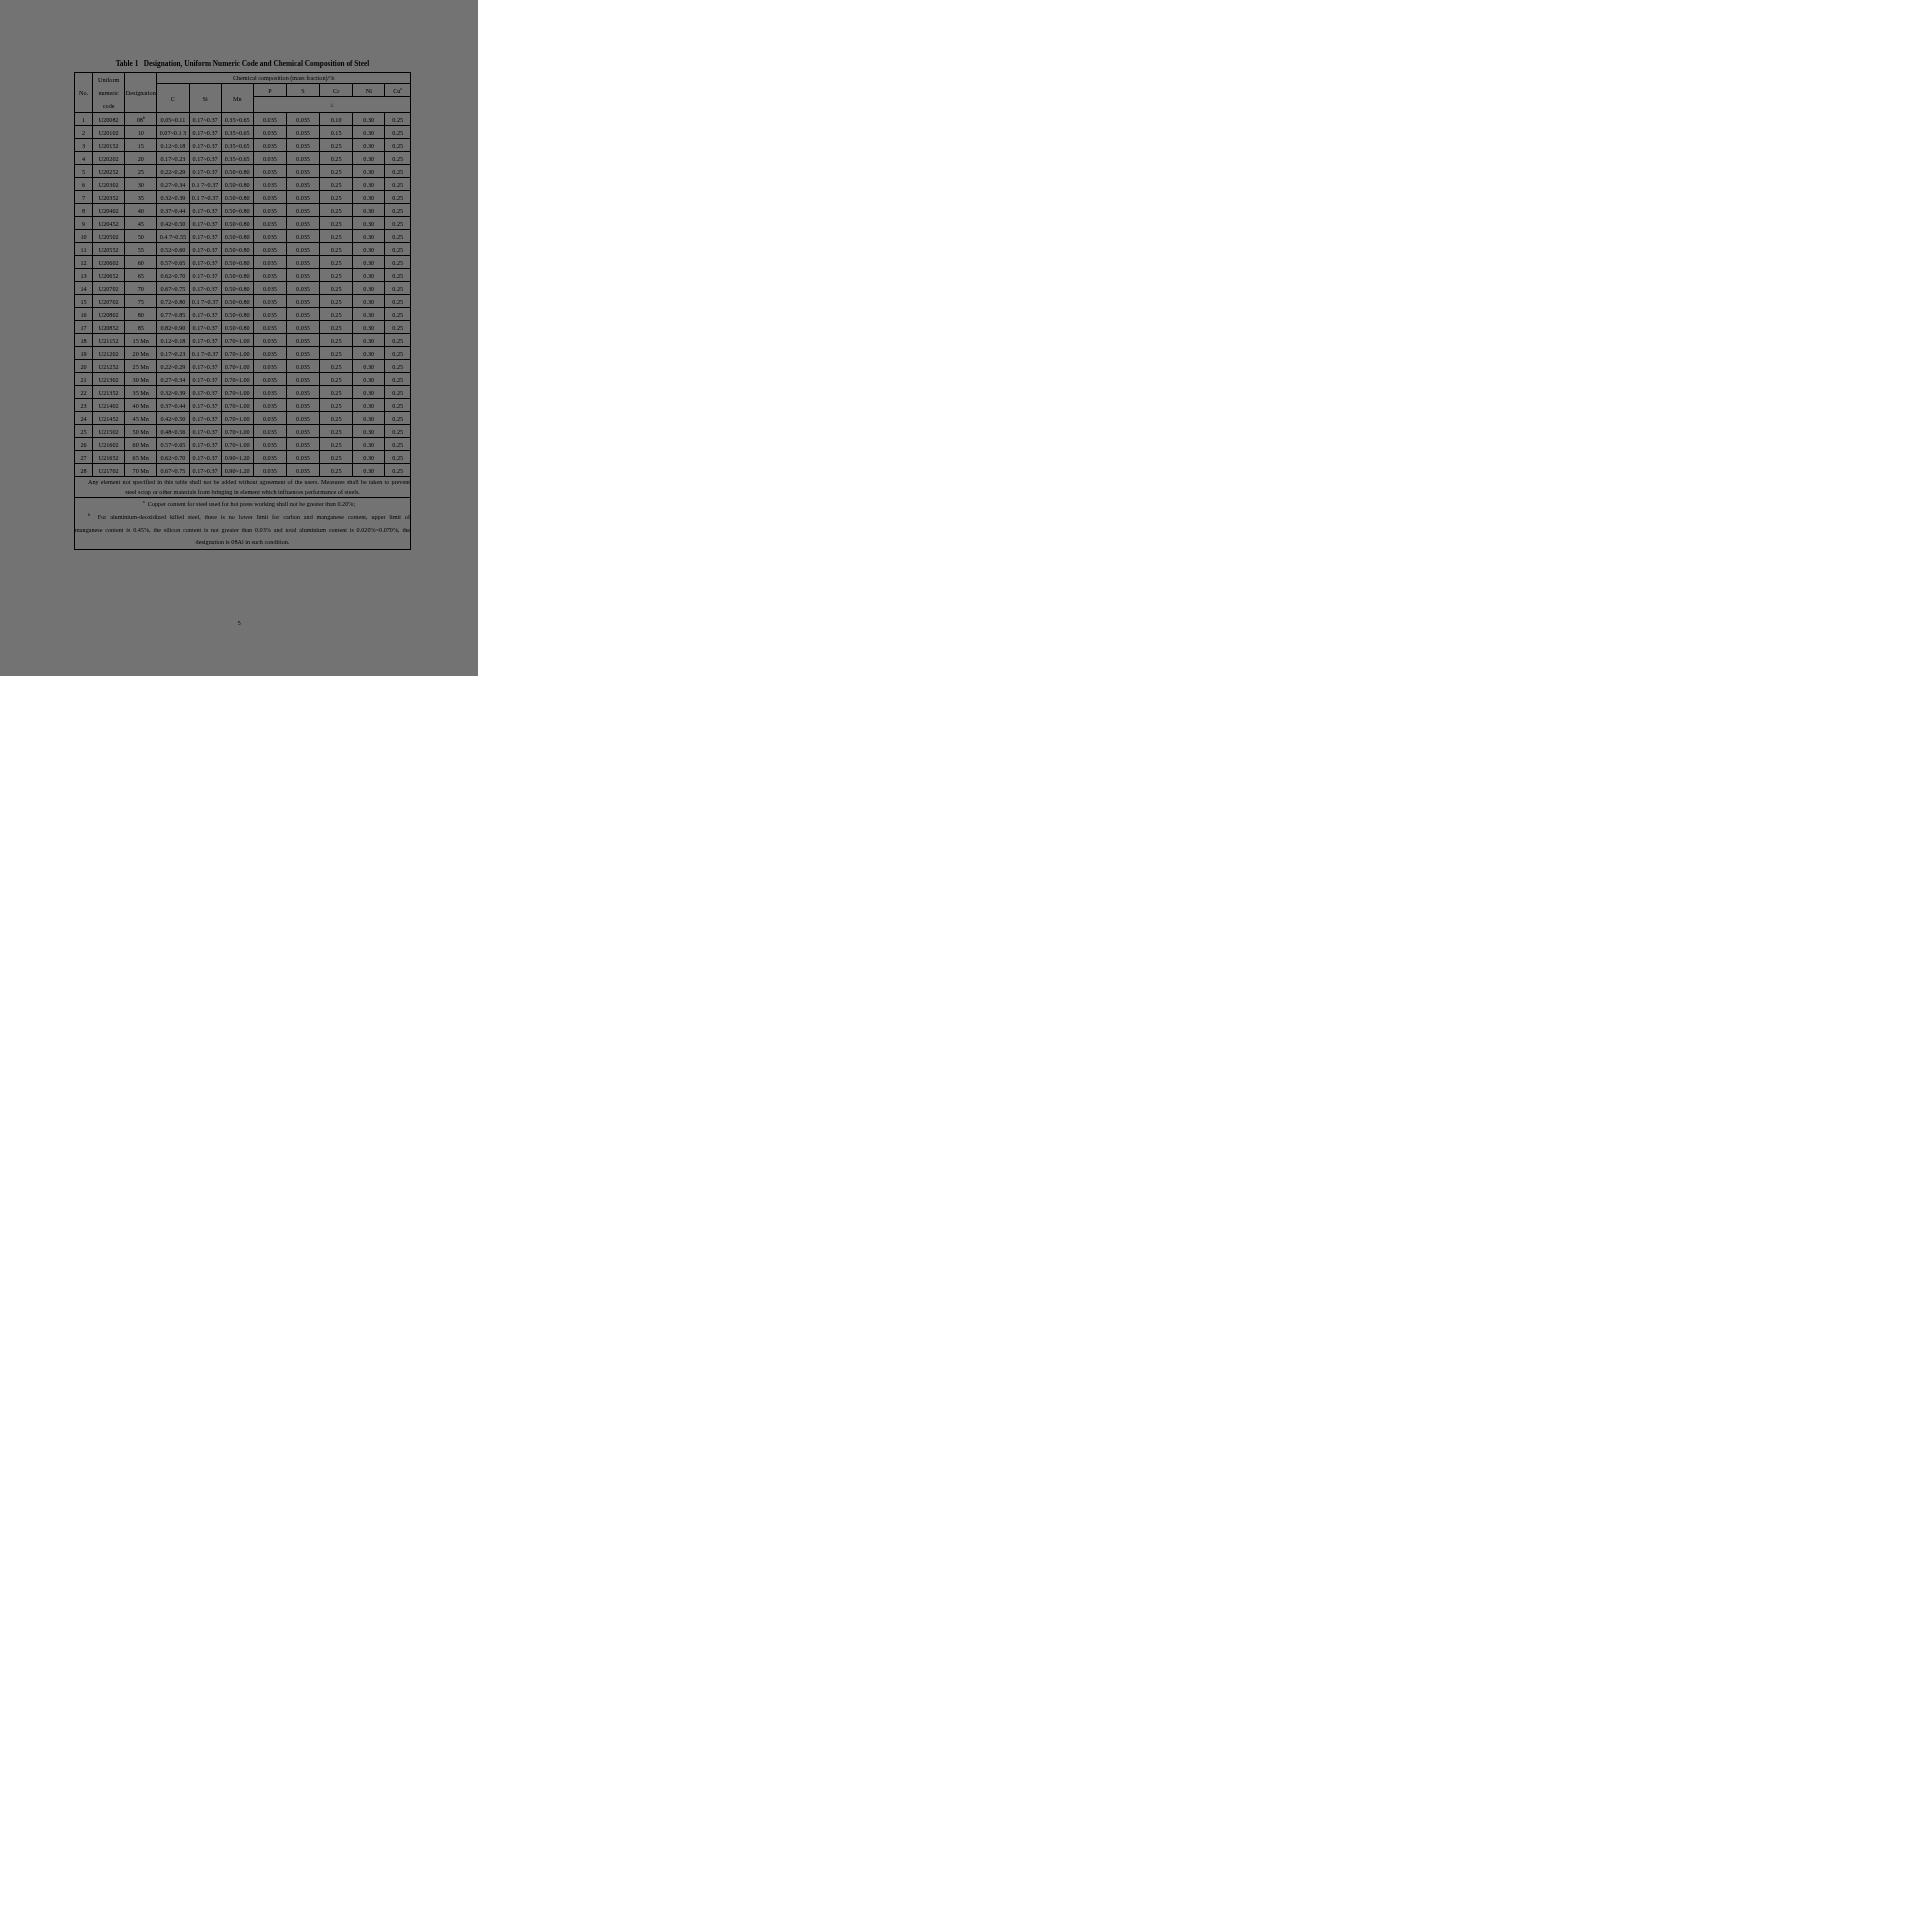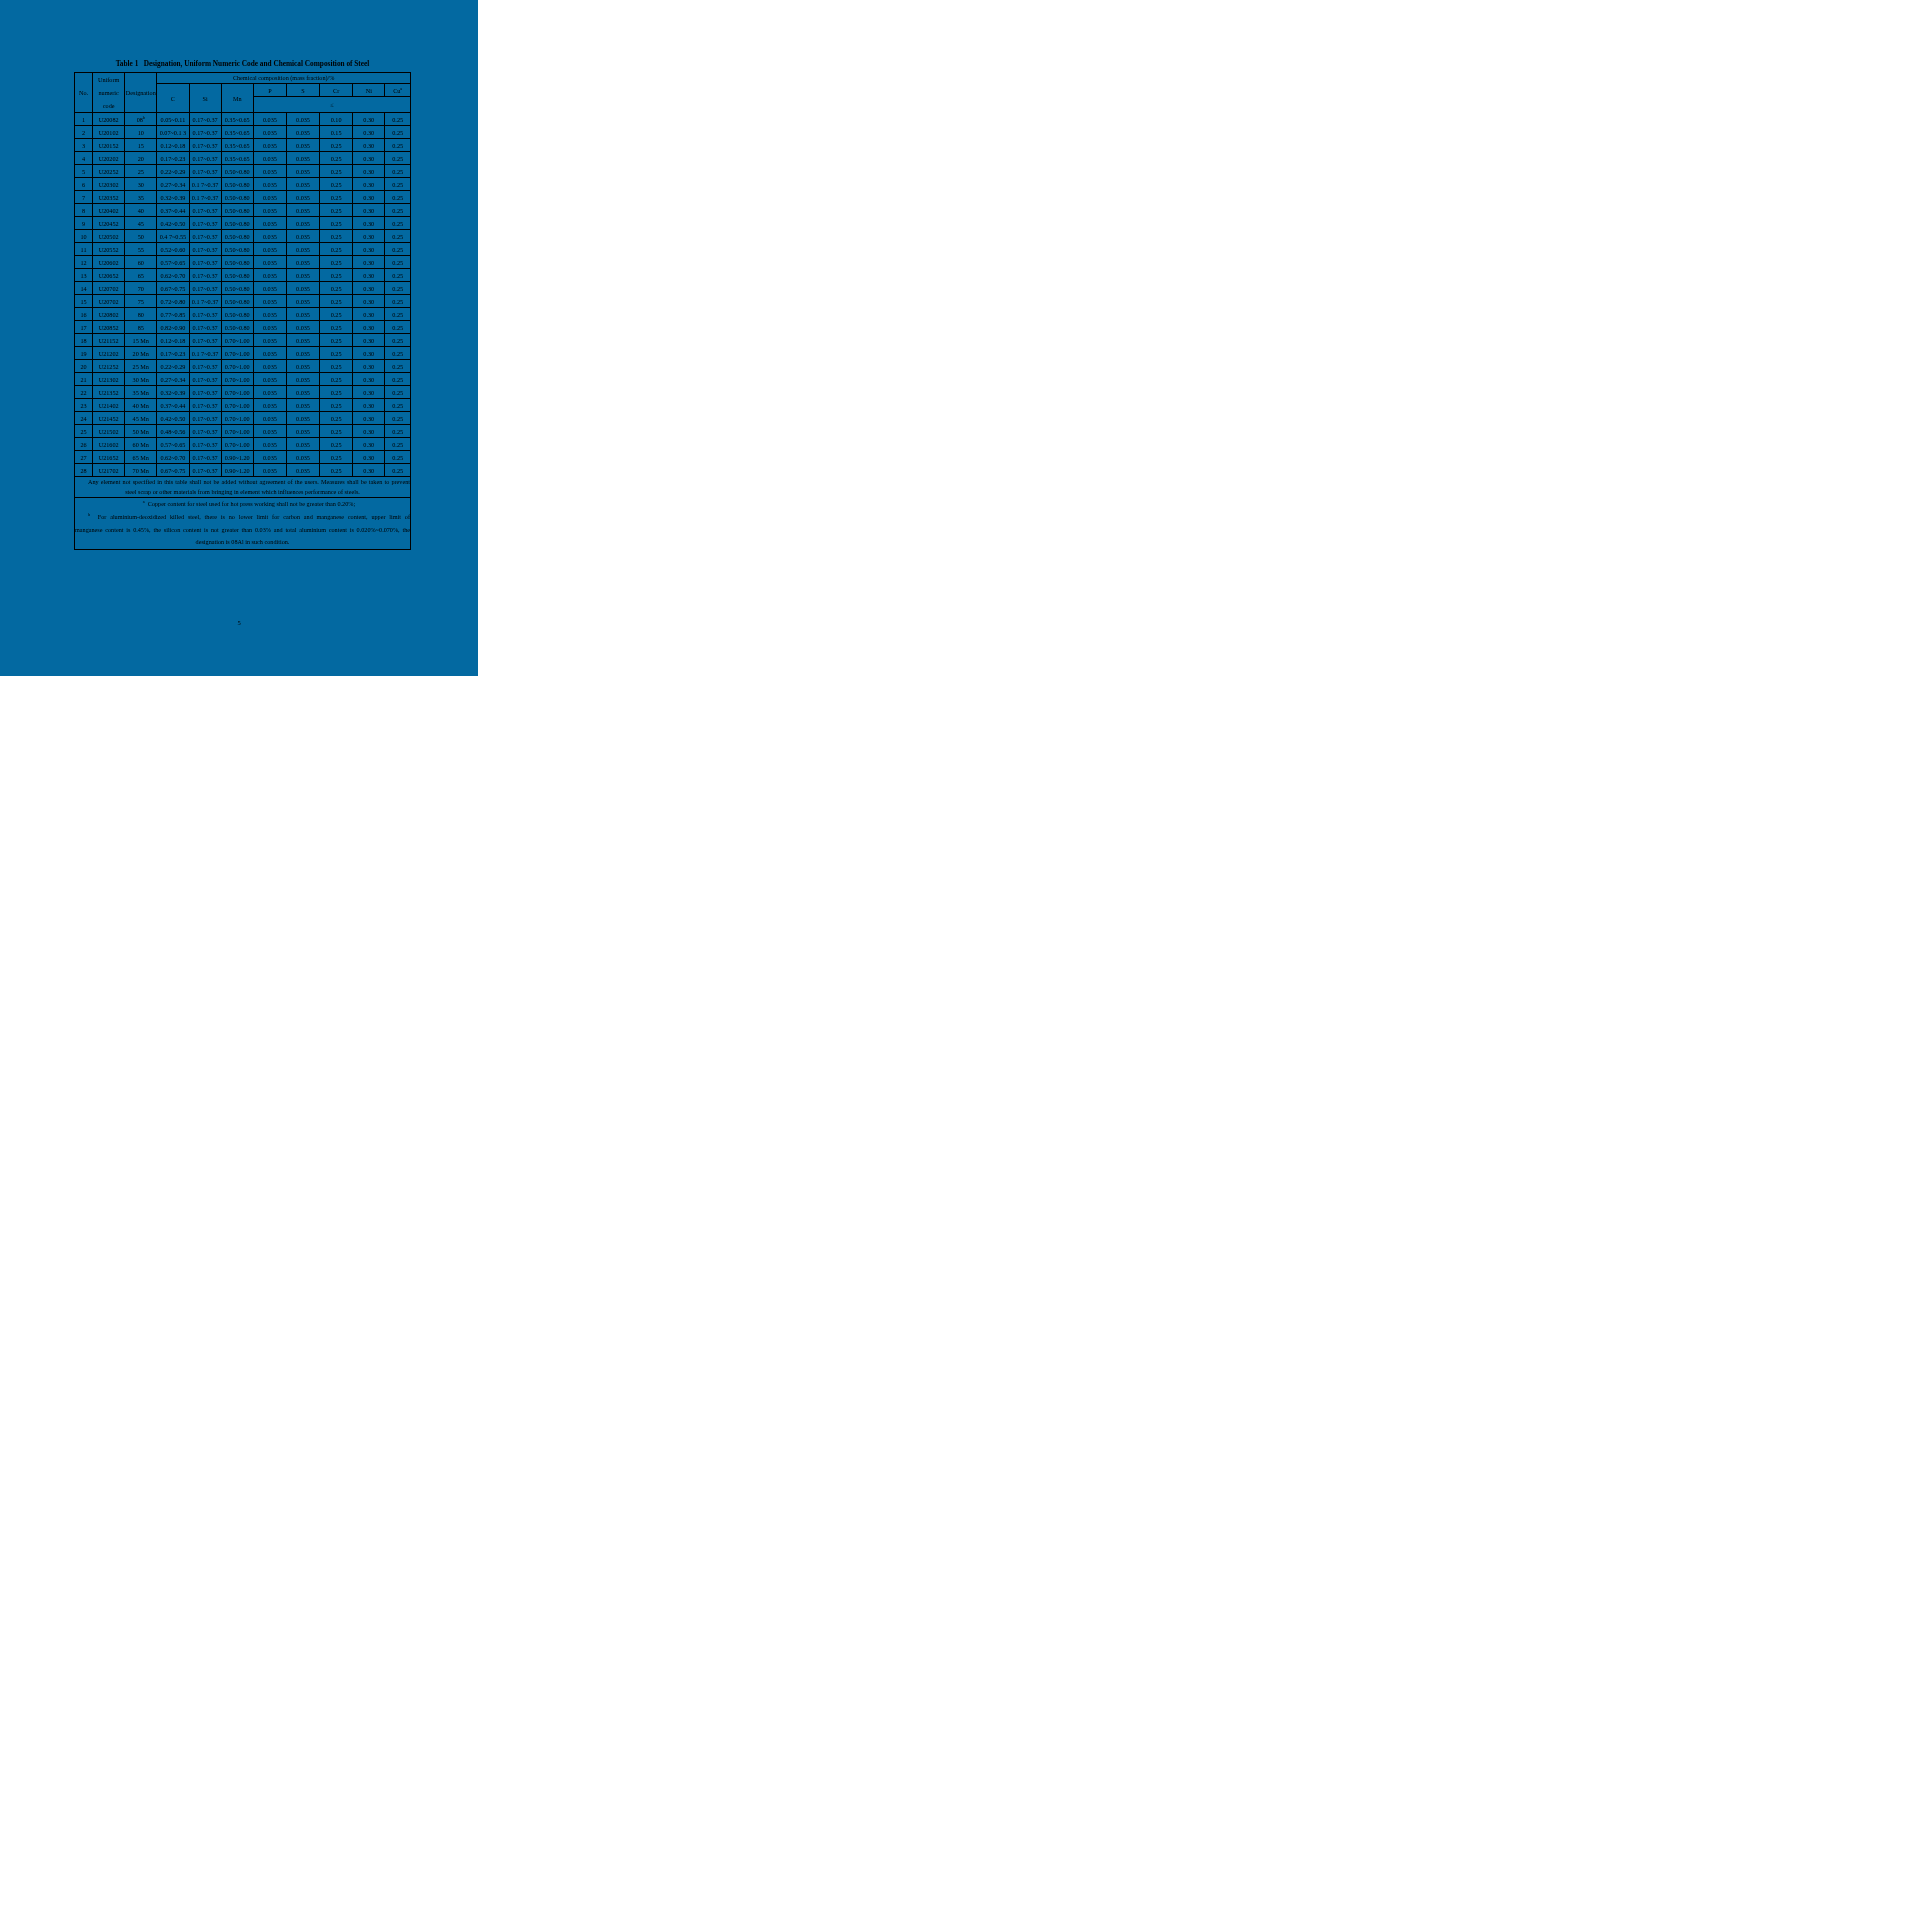--- a/index.html
+++ b/index.html
@@ -4,21 +4,21 @@
 <style>
   html, body {
     margin: 0;
     padding: 0;
     background: #ffffff;
   }
   .page {
     position: relative;
     width: 478px;
     height: 676px;
-    background: #0369a1;
+    background: #737373;
     font-family: "Liberation Serif", "DejaVu Serif", serif;
     color: #000;
     overflow: hidden;
   }
   .content {
     position: absolute;
     left: 74px;
     top: 59px;
     width: 337px;
   }

